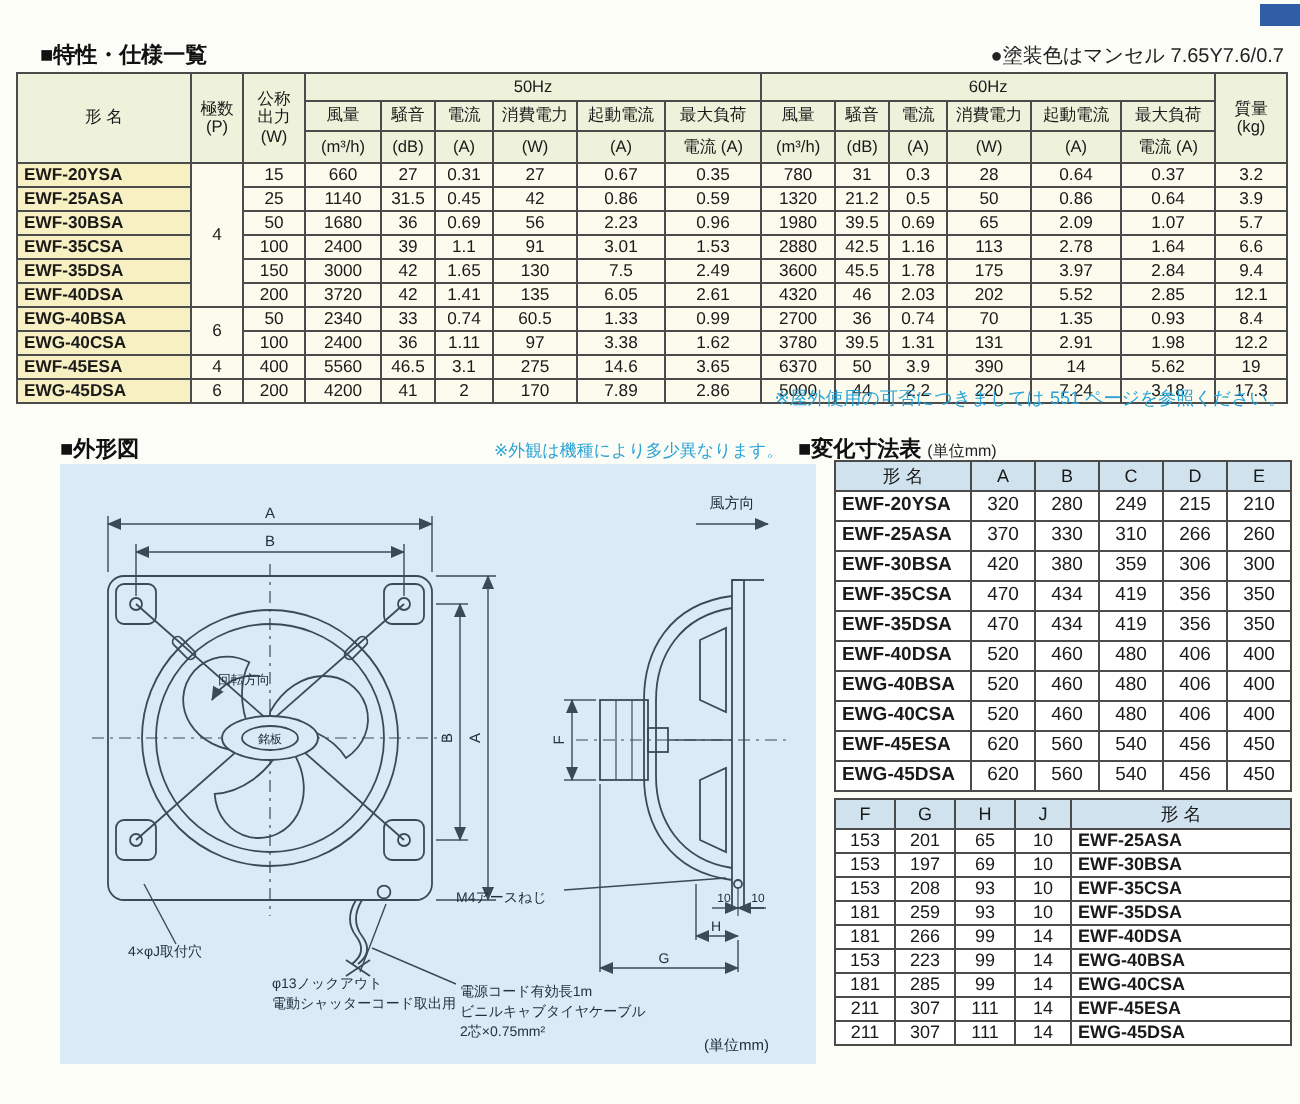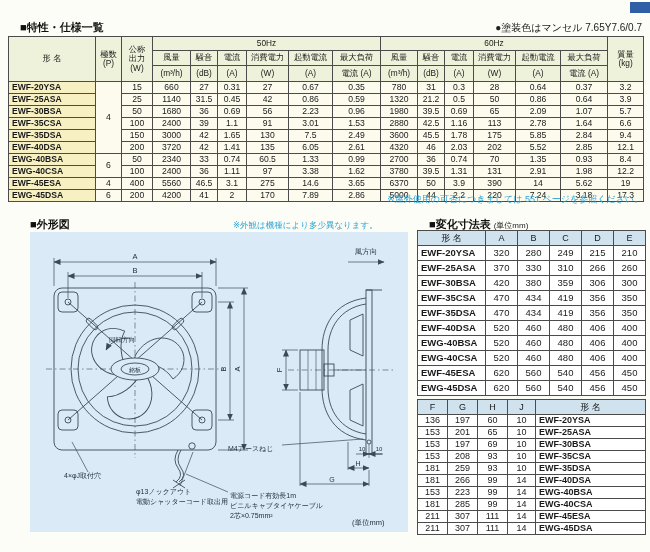--- a/index.html
+++ b/index.html
@@ -192,21 +192,21 @@
         <td>3000</td>
         <td>42</td>
         <td>1.65</td>
         <td>130</td>
         <td>7.5</td>
         <td>2.49</td>
         <td>3600</td>
         <td>45.5</td>
         <td>1.78</td>
         <td>175</td>
-        <td>5.85</td>
+        <td>3.97</td>
         <td>2.84</td>
         <td>9.4</td>
       </tr>
       <tr>
         <td class="model">EWF-40DSA</td>
         <td>200</td>
         <td>3720</td>
         <td>42</td>
         <td>1.41</td>
         <td>135</td>
@@ -290,21 +290,21 @@
         <td>7.24</td>
         <td>3.18</td>
         <td>17.3</td>
       </tr>
     </tbody>
 </table>
 
 <div class="abs note-cyan" style="right:7px;top:193px;">※屋外使用の可否につきましては 551 ページを参照ください。</div>
 
 <div class="abs h-title" style="left:30px;top:217px;">■外形図</div>
-<div class="abs note-cyan" style="left:233px;top:220px;font-size:8.5px;">※外観は機種により多少異なります。</div>
+<div class="abs note-cyan" style="left:247px;top:220px;font-size:8.5px;">※外観は機種により多少異なります。</div>
 
 <div id="drawing-panel" class="abs" style="left:30px;top:232px;width:378px;height:300px;">
 <svg width="378" height="300" viewBox="0 0 378 300">
   <defs>
     <marker id="mA" markerWidth="8" markerHeight="8" refX="6.5" refY="3" orient="auto" markerUnits="userSpaceOnUse">
           <path d="M0,0 L7,3 L0,6 Z" fill="#3c4a58"></path>
         </marker>
     <marker id="mB" markerWidth="8" markerHeight="8" refX="0.5" refY="3" orient="auto" markerUnits="userSpaceOnUse">
           <path d="M7,0 L0,3 L7,6 Z" fill="#3c4a58"></path>
         </marker>
@@ -431,21 +431,21 @@
     <text x="106" y="272" font-size="7">電動シャッターコード取出用</text>
     <text x="198" y="219" font-size="7">M4アースねじ</text>
     <text x="200" y="266" font-size="7">電源コード有効長1m</text>
     <text x="200" y="276" font-size="7">ビニルキャブタイヤケーブル</text>
     <text x="200" y="286" font-size="7">2芯×0.75mm²</text>
     <text x="322" y="293" font-size="7.5">(単位mm)</text>
   </g>
 </svg>
 </div>
 
-<div class="abs h-title" style="left:429px;top:217px;">
+<div class="abs h-title" style="left:399px;top:217px;">
   <span>■変化寸法表</span><span class="unit-small">(単位mm)</span>
 </div>
 
 <table id="dim-abcde" class="dim-table abs" style="left:417px;top:230px;">
   <colgroup>
       <col style="width:68px">
       <col style="width:32px">
       <col style="width:32px">
       <col style="width:32px">
       <col style="width:32px">
@@ -557,27 +557,20 @@
     <tr>
       <th>F</th>
       <th>G</th>
       <th>H</th>
       <th>J</th>
       <th>形 名</th>
     </tr>
   </thead>
   <tbody id="fghj-body">
       <tr>
-        <td>136</td>
-        <td>197</td>
-        <td>60</td>
-        <td>10</td>
-        <td class="model">EWF-20YSA</td>
-      </tr>
-      <tr>
         <td>153</td>
         <td>201</td>
         <td>65</td>
         <td>10</td>
         <td class="model">EWF-25ASA</td>
       </tr>
       <tr>
         <td>153</td>
         <td>197</td>
         <td>69</td>

